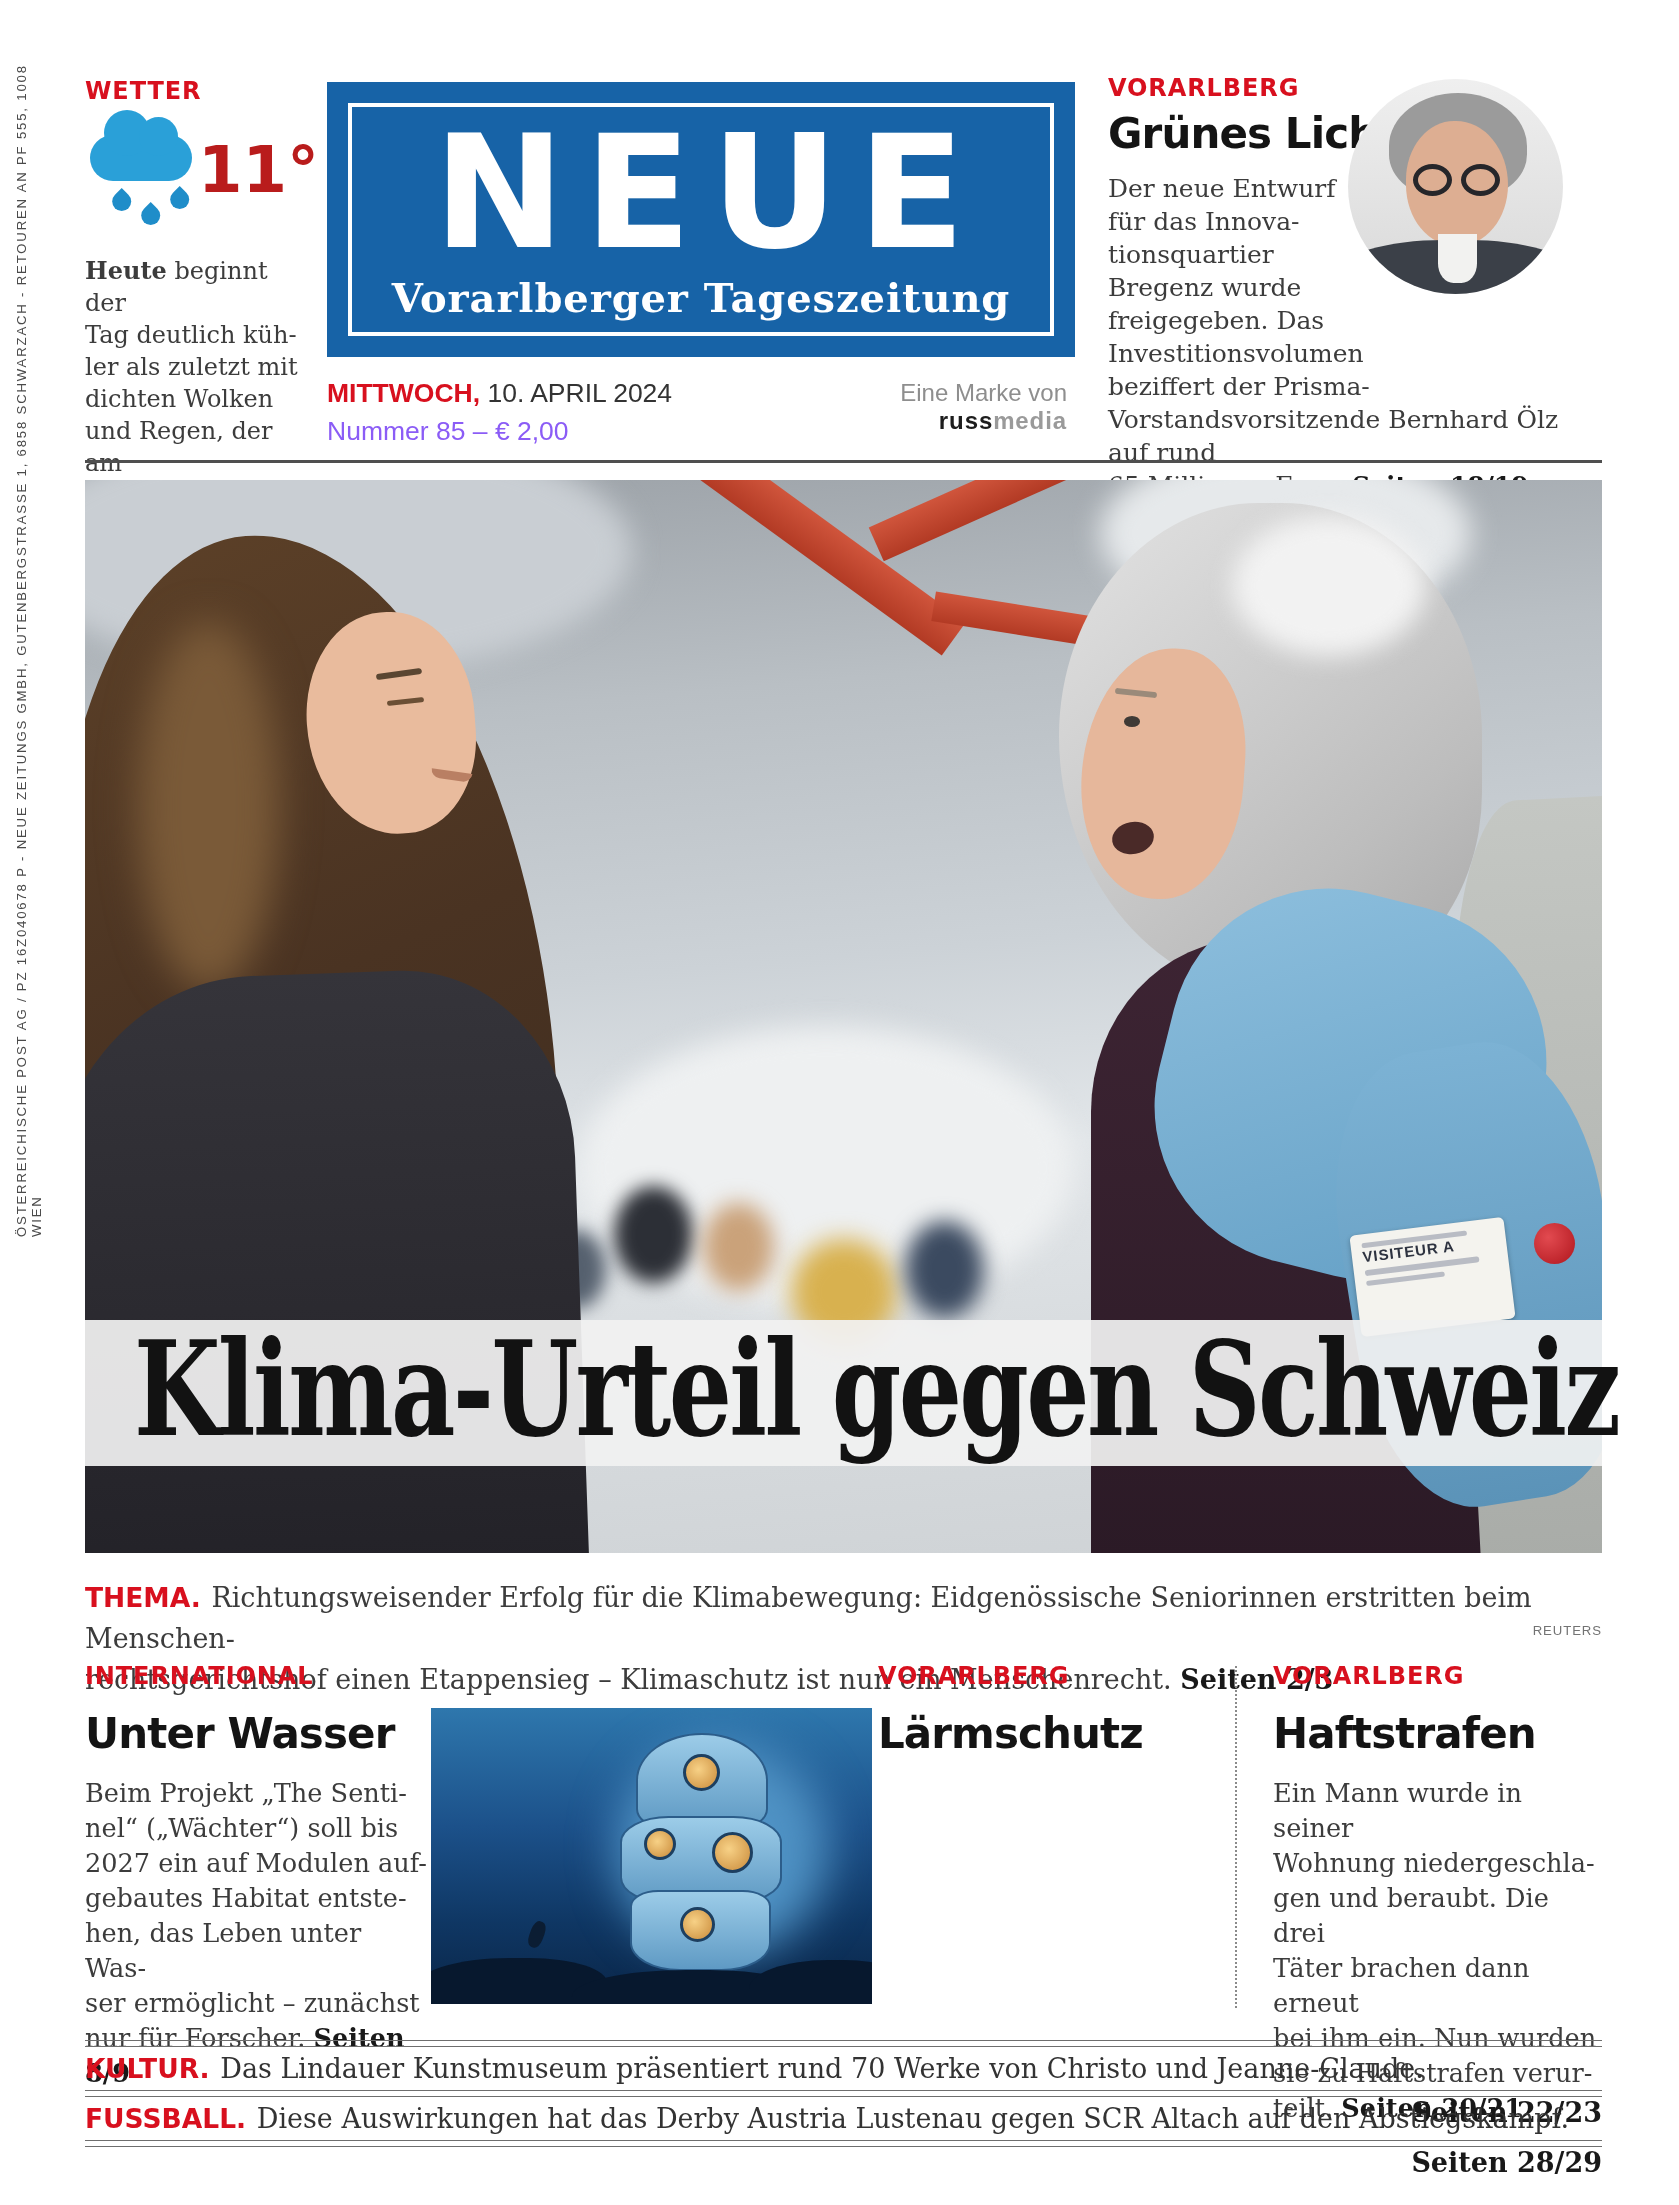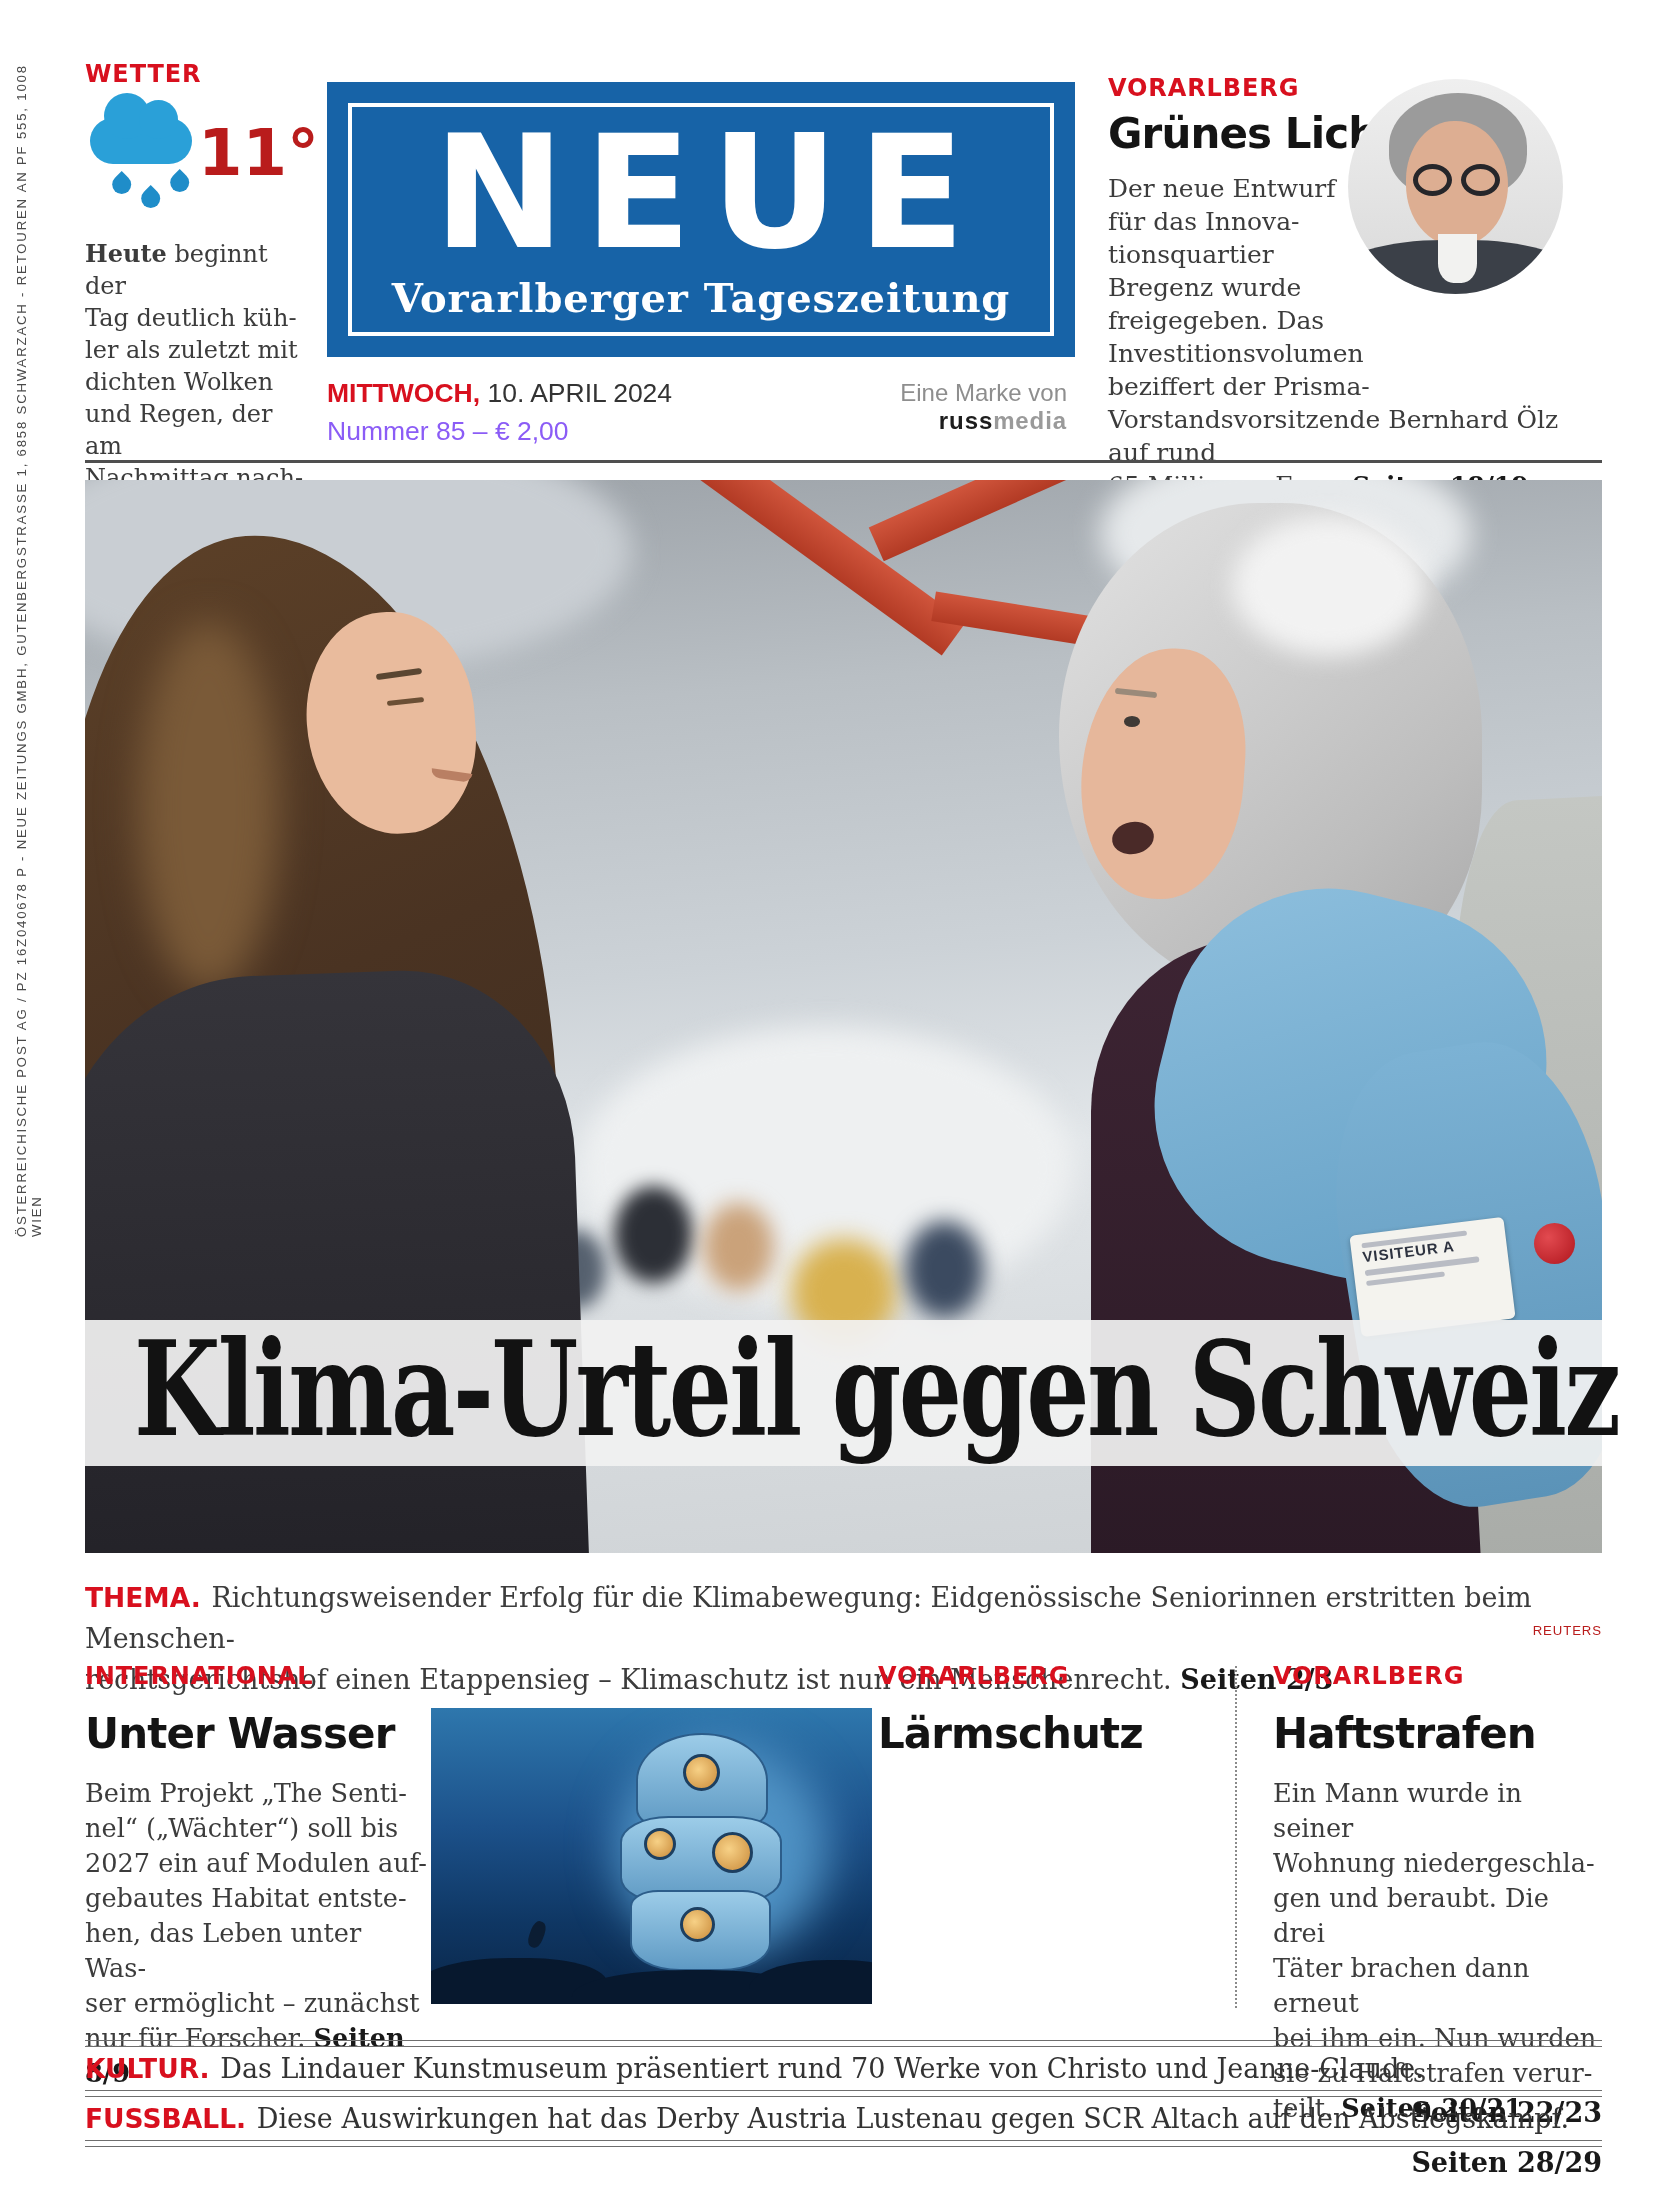--- a/index.html
+++ b/index.html
@@ -20,21 +20,21 @@
   .kicker { font-family:"DejaVu Sans", sans-serif; font-weight:bold;
             color:var(--red,#d8101e); margin-right:10.6px; }
 
   
   #imprint { left:14px; top:64px; height:1173px;
              writing-mode:vertical-rl; transform:rotate(180deg);
              font-family:"Liberation Sans", sans-serif; font-size:13.2px;
              letter-spacing:1.8px; color:#4a4a4a; }
 
   
-  #weather { left:85px; top:60px; width:221px; }
+  #weather { left:85px; top:77px; width:221px; }
   #weather .temp { position:absolute; left:113px; top:56px;
                    font-family:"DejaVu Sans", sans-serif; font-weight:bold;
                    font-size:64px; color:#b91c1c; }
   #weather .body { margin-top:150px; font-size:24px; line-height:32px; }
   .cloud { position:absolute; left:5.3px; top:58px; width:102px; height:46px;
            background:#2aa0d8; border-radius:44px; }
   .cloud:before { content:""; position:absolute; left:14px; top:-25px; width:46px;
                   height:46px; background:#2aa0d8; border-radius:50%; }
   .cloud:after { content:""; position:absolute; left:49px; top:-17.6px; width:39px;
                  height:39px; background:#2aa0d8; border-radius:50%; }
@@ -93,21 +93,21 @@
            box-shadow:0 1.8px 5.3px rgba(0,0,0,.3); padding:8.8px 8.8px 0 10.6px; }
   #badge .t { font-family:"Liberation Sans", sans-serif; font-weight:bold;
               font-size:15px; color:#2e3340; letter-spacing:0.9px; }
   #badge .bar { height:5.3px; background:#b9bcc4; margin-top:5.3px; border-radius:2.6px; }
   #reddot { position:absolute; left:1449px; top:743px; width:41px; height:41px;
             border-radius:50%; background:radial-gradient(circle at 35% 35%,#e24a50,#b0161d); }
 
   
   #thema { left:85px; top:1577px; width:1447px; font-size:27px; line-height:41px; }
   #credit { right:78px; top:1623px; font-family:"Liberation Sans", sans-serif;
-            font-size:13.2px; color:#b91c1c; letter-spacing:0.9px;margin-left:44px; }
+            font-size:13.2px; color:#737373; letter-spacing:0.9px;margin-left:44px; }
 
   
   .col { top:1662px; }
   .col .hl { margin-top:19.4px; }
   .col .body { margin-top:17.6px; font-size:25.6px; line-height:35px; }
   #col1 { left:85px; width:344px; }
   #col2 { left:878px; width:344px; }
   #col3 { left:1273px; width:335px; }
   #divider { left:1235px; top:1666px; height:342px; border-left:2.6px dotted #8a8a8a; }
 

